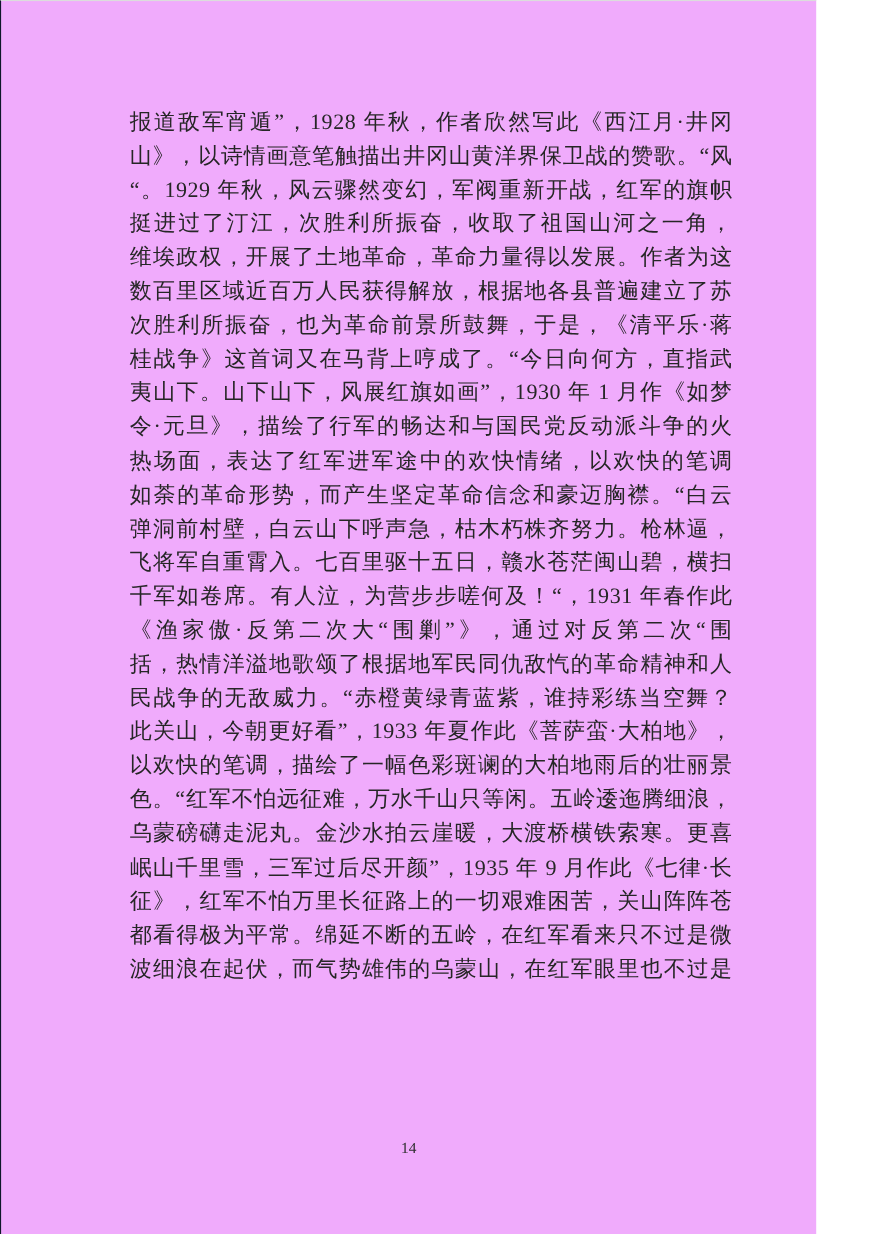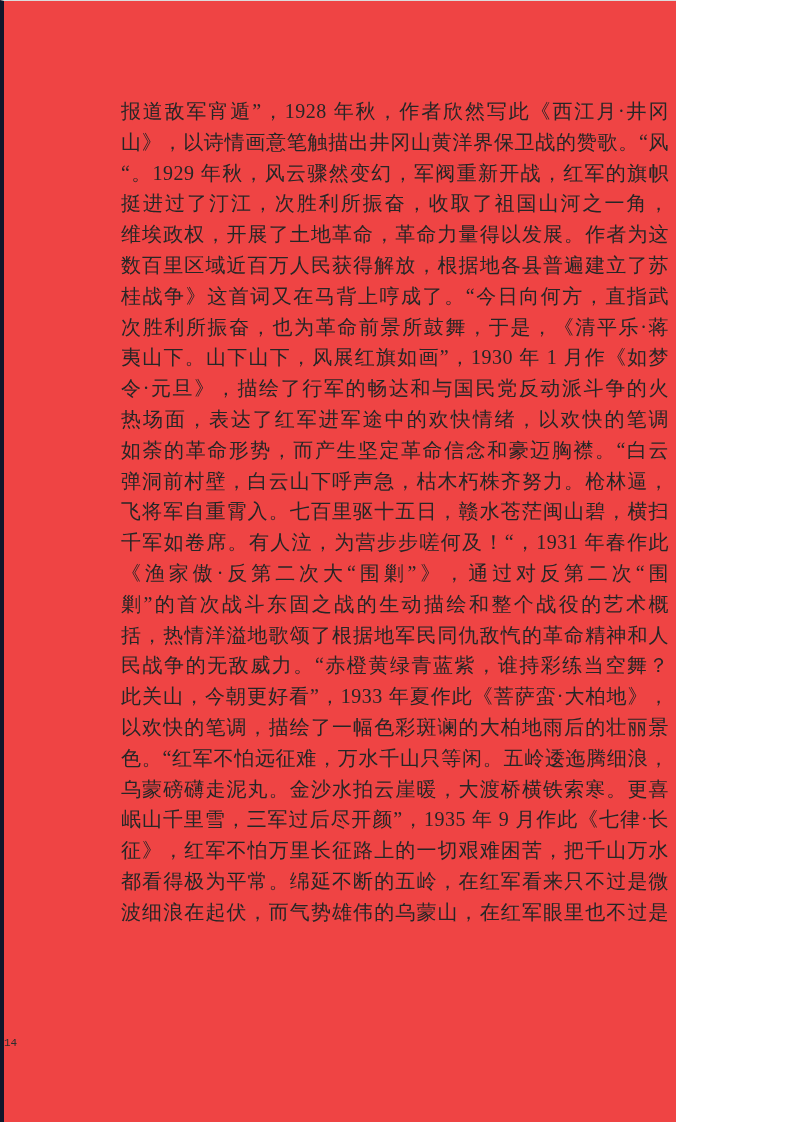--- a/index.html
+++ b/index.html
@@ -2,26 +2,26 @@
 <html><head>
 <meta charset="utf-8">
 <style>
   html, body {
     margin: 0;
     padding: 0;
     background: #ffffff;
   }
   .page {
     position: relative;
-    width: 676px;
+    width: 742px;
     height: 1122px;
-    background: #ef4444;
+    background: #f0abfc;
     box-sizing: border-box;
     border-top: 1px solid #dcdcdc;
-    border-left: 4px solid #0f172a;
+    border-left: 1px solid #0f172a;
     font-family: "Liberation Serif", "DejaVu Serif", serif;
     color: #262626;
     overflow: hidden;
   }
   .body-text {
     position: absolute;
     left: 117px;
     top: 95px;
     width: 548px;
   }
@@ -33,52 +33,51 @@
     white-space: nowrap;
     text-align: justify;
     text-align-last: justify;
     text-justify: inter-character;
   }
   .page-footer {
     position: absolute;
     top: 1036px;
     left: 0;
     width: 100%;
-    font-size: 11px;
+    text-align: center;
+    font-size: 14px;
     color: #2e2e2e;
-    font-family: Liberation Mono, monospace;
   }
 </style>
 </head>
 <body>
 
 <div class="page">
   <div class="body-text">
     <div class="text-line">报道敌军宵遁”，1928 年秋，作者欣然写此《西江月·井冈</div>
     <div class="text-line">山》，以诗情画意笔触描出井冈山黄洋界保卫战的赞歌。“风</div>
     <div class="text-line">“。1929 年秋，风云骤然变幻，军阀重新开战，红军的旗帜</div>
     <div class="text-line">挺进过了汀江，次胜利所振奋，收取了祖国山河之一角，</div>
     <div class="text-line">维埃政权，开展了土地革命，革命力量得以发展。作者为这</div>
     <div class="text-line">数百里区域近百万人民获得解放，根据地各县普遍建立了苏</div>
+    <div class="text-line">次胜利所振奋，也为革命前景所鼓舞，于是，《清平乐·蒋</div>
     <div class="text-line">桂战争》这首词又在马背上哼成了。“今日向何方，直指武</div>
-    <div class="text-line">次胜利所振奋，也为革命前景所鼓舞，于是，《清平乐·蒋</div>
     <div class="text-line">夷山下。山下山下，风展红旗如画”，1930 年 1 月作《如梦</div>
     <div class="text-line">令·元旦》，描绘了行军的畅达和与国民党反动派斗争的火</div>
     <div class="text-line">热场面，表达了红军进军途中的欢快情绪，以欢快的笔调</div>
     <div class="text-line">如荼的革命形势，而产生坚定革命信念和豪迈胸襟。“白云</div>
     <div class="text-line">弹洞前村壁，白云山下呼声急，枯木朽株齐努力。枪林逼，</div>
     <div class="text-line">飞将军自重霄入。七百里驱十五日，赣水苍茫闽山碧，横扫</div>
     <div class="text-line">千军如卷席。有人泣，为营步步嗟何及！“，1931 年春作此</div>
     <div class="text-line">《渔家傲·反第二次大“围剿”》，通过对反第二次“围</div>
-    <div class="text-line">剿”的首次战斗东固之战的生动描绘和整个战役的艺术概</div>
     <div class="text-line">括，热情洋溢地歌颂了根据地军民同仇敌忾的革命精神和人</div>
     <div class="text-line">民战争的无敌威力。“赤橙黄绿青蓝紫，谁持彩练当空舞？</div>
     <div class="text-line">此关山，今朝更好看”，1933 年夏作此《菩萨蛮·大柏地》，</div>
     <div class="text-line">以欢快的笔调，描绘了一幅色彩斑谰的大柏地雨后的壮丽景</div>
     <div class="text-line">色。“红军不怕远征难，万水千山只等闲。五岭逶迤腾细浪，</div>
     <div class="text-line">乌蒙磅礴走泥丸。金沙水拍云崖暖，大渡桥横铁索寒。更喜</div>
     <div class="text-line">岷山千里雪，三军过后尽开颜”，1935 年 9 月作此《七律·长</div>
-    <div class="text-line">征》，红军不怕万里长征路上的一切艰难困苦，把千山万水</div>
+    <div class="text-line">征》，红军不怕万里长征路上的一切艰难困苦，关山阵阵苍</div>
     <div class="text-line">都看得极为平常。绵延不断的五岭，在红军看来只不过是微</div>
     <div class="text-line">波细浪在起伏，而气势雄伟的乌蒙山，在红军眼里也不过是</div>
   </div>
   <div class="page-footer">14</div>
 </div>
 
 </body></html>

